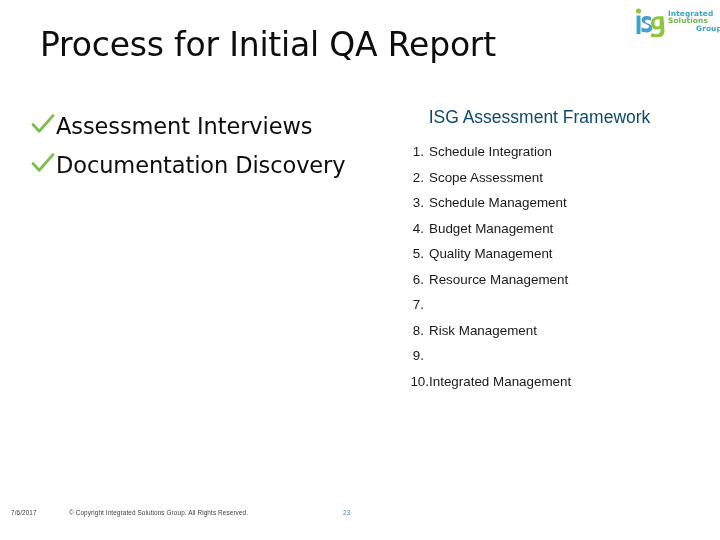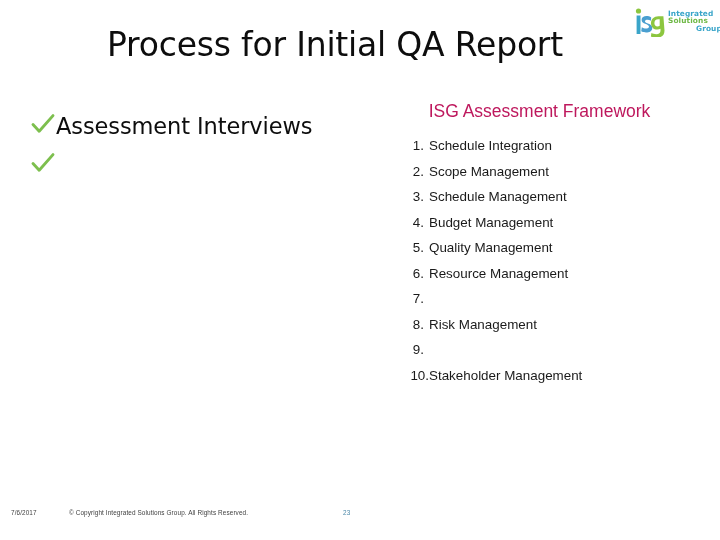--- a/index.html
+++ b/index.html
@@ -56,21 +56,20 @@
   .logo-w1 { color: #3aa5c9; }
   .logo-w2 { color: #6eb845; }
   .logo-w3 { color: #3aa5c9; padding-left: 28px; }
 
   
   .title {
     position: absolute;
     left: 40px;
     top: 26px;
     width: 590px;
-    text-align: center;
     font-family: "DejaVu Sans", sans-serif;
     font-size: 33px;
     font-weight: 400;
     color: #0d0d0d;
     line-height: 1.15;
     letter-spacing: -0.2px;
     white-space: nowrap;
   }
 
   
@@ -106,25 +105,25 @@
   .right-col {
     position: absolute;
     left: 404px;
     top: 96px;
     width: 300px;
   }
   .framework-heading {
     font-family: "Liberation Sans", sans-serif;
     font-size: 17.5px;
     font-weight: 400;
-    color: #be185d;
+    color: #0c4a6e;
     text-align: center;
     line-height: 1.26;
     width: 255px;
-    margin: 4px auto 0 8px;
+    margin: 10px auto 0 8px;
   }
   .framework-list {
     margin: 17px 0 0 0;
     padding: 0;
     list-style: none;
   }
   .framework-list li {
     display: flex;
     align-items: baseline;
     font-family: "Liberation Sans", sans-serif;
@@ -213,36 +212,37 @@
       </span>
       <span class="check-text">Assessment Interviews</span>
     </div>
 
     <div class="check-item">
       <span class="check-icon">
         <svg width="26" height="26" viewBox="0 0 26 26" xmlns="http://www.w3.org/2000/svg">
           <path d="M3 13.5 L9.2 20.2 L23 4.6" fill="none" stroke="#7dbf4e" stroke-width="2.9" stroke-linecap="round" stroke-linejoin="round"></path>
         </svg>
       </span>
+      <span class="check-text">Documentation Discovery</span>
     </div>
 
 
   </div>
 
   <div class="right-col">
     <div class="framework-heading">ISG Assessment Framework</div>
 
     <ol class="framework-list">
       <li>
         <span class="fw-num">1.</span>
         <span class="fw-label">Schedule Integration</span>
       </li>
       <li>
         <span class="fw-num">2.</span>
-        <span class="fw-label">Scope Management</span>
+        <span class="fw-label">Scope Assessment</span>
       </li>
       <li>
         <span class="fw-num">3.</span>
         <span class="fw-label">Schedule Management</span>
       </li>
       <li>
         <span class="fw-num">4.</span>
         <span class="fw-label">Budget Management</span>
       </li>
       <li>
@@ -258,21 +258,21 @@
       </li>
       <li>
         <span class="fw-num">8.</span>
         <span class="fw-label">Risk Management</span>
       </li>
       <li>
         <span class="fw-num">9.</span>
       </li>
       <li>
         <span class="fw-num wide">10.</span>
-        <span class="fw-label">Stakeholder Management</span>
+        <span class="fw-label">Integrated Management</span>
       </li>
     </ol>
   </div>
 
   <div class="footer">
     <span class="footer-date">7/6/2017</span>
     <span class="footer-copy">© Copyright Integrated Solutions Group. All Rights Reserved.</span>
     <span class="footer-page">23</span>
   </div>
 

